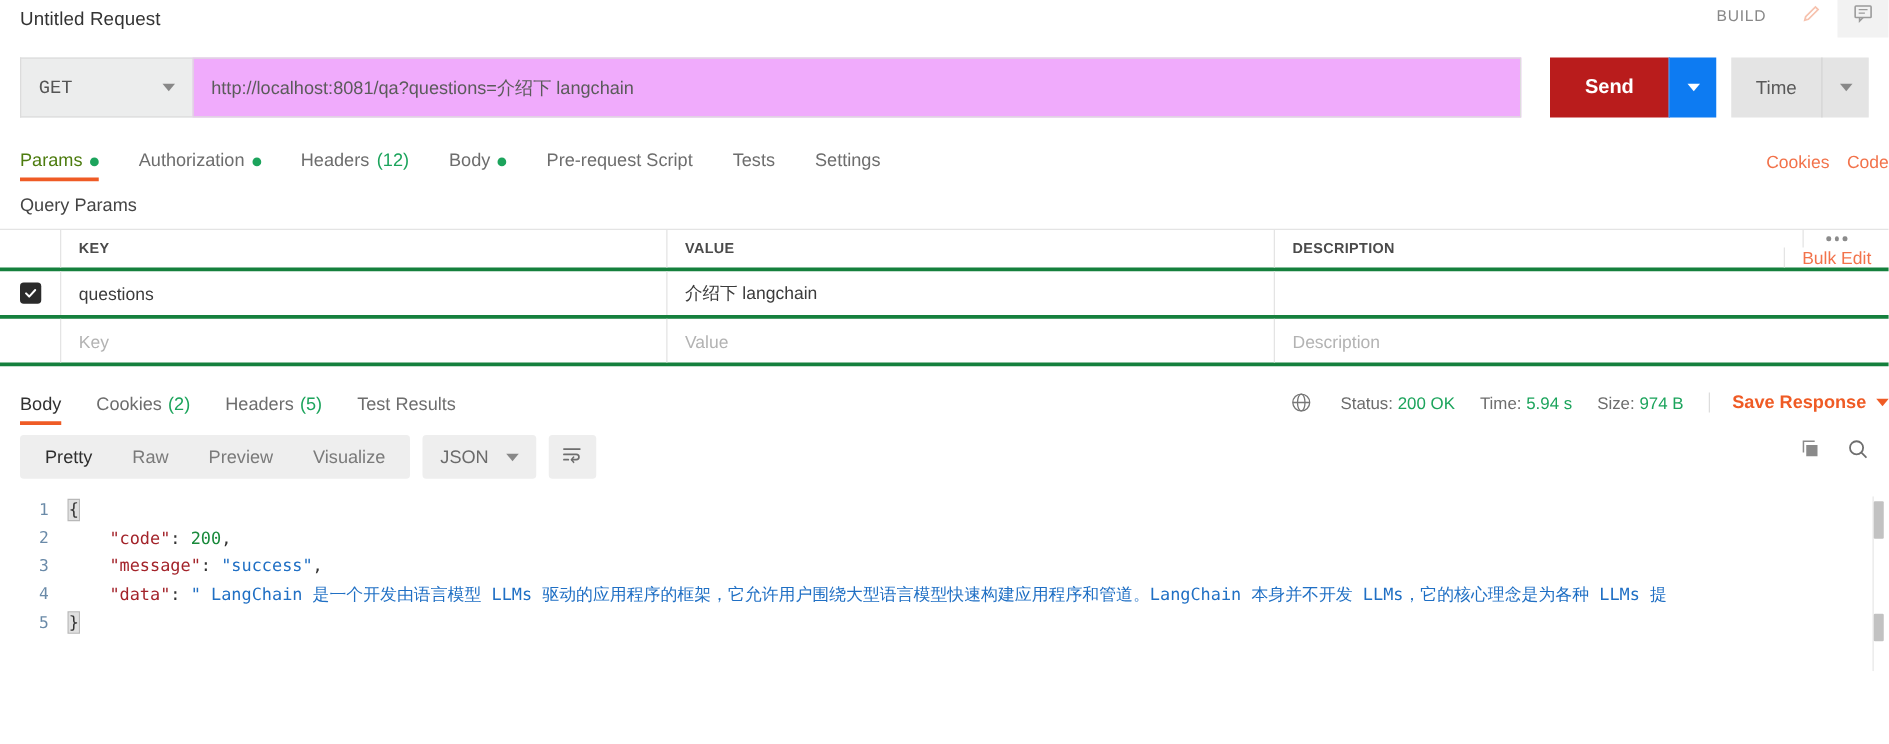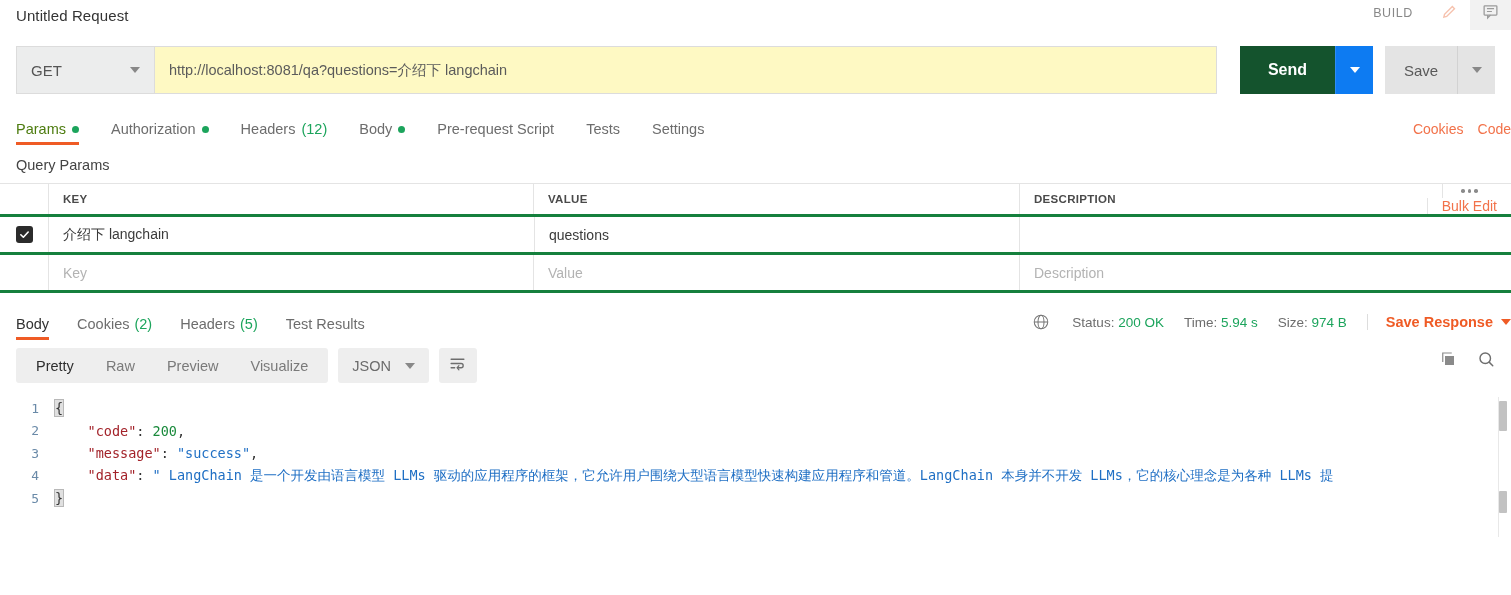--- a/index.html
+++ b/index.html
@@ -42,34 +42,34 @@
     padding: 0 16px; margin-top: 16px;
     gap: 0;
   }
   .method-box {
     width: 138px; height: 48px;
     background: #eceded; border: 1px solid #dcdcdc;
     border-right: none;
     display: flex; align-items: center; justify-content: space-between;
     padding: 0 14px;
   }
-  .method-label { font-size: 15px; color: #555; }
+  .method-label { font-size: 15px; color: #555; font-family: Liberation Mono, monospace; }
   .caret { width: 0; height: 0; border-left: 5px solid transparent;
            border-right: 5px solid transparent; border-top: 6px solid #888; }
   .caret.white { border-top-color: #fff; }
   .url-input {
     flex: 1; height: 48px;
-    background: #fef9c3; border: 1px solid #dcdcdc;
+    background: #f0abfc; border: 1px solid #dcdcdc;
     display: flex; align-items: center; padding: 0 14px;
     font-size: 14.5px; color: #5b5b5b;
     white-space: nowrap; overflow: hidden;
   }
   .send-group { display: flex; margin-left: 12px; }
   .send-btn {
-    height: 48px; min-width: 95px; background: #14532d; color: #fff;
+    height: 48px; min-width: 95px; background: #b91c1c; color: #fff;
     font-size: 16px; font-weight: bold;
     display: flex; align-items: center; justify-content: center;
     padding: 0 20px;
     margin-left: 11px;
   }
   .send-caret {
     height: 48px; width: 38px; background: #0d7bf2;
     border-left: 1px solid #2f8df5;
     display: flex; align-items: center; justify-content: center;
   }
@@ -250,21 +250,21 @@
       <span class="caret"></span>
     </div>
     <div class="url-input">http://localhost:8081/qa?questions=介绍下 langchain</div>
     <div class="send-group">
       <div class="send-btn">Send</div>
       <div class="send-caret">
         <span class="caret white"></span>
       </div>
     </div>
     <div class="save-group">
-      <div class="save-btn">Save</div>
+      <div class="save-btn">Time</div>
       <div class="save-caret">
         <span class="caret"></span>
       </div>
     </div>
   </div>
 
   <div class="req-tabs-row">
     <div class="tab active">
       <span>Params</span>
       <span class="dot"></span>
@@ -321,25 +321,25 @@
     </div>
 
     <div class="trow">
       <div class="cell c-check">
         <span class="checkbox">
           <svg width="11" height="11" viewBox="0 0 24 24" fill="none" stroke="#ffffff" stroke-width="3.5" stroke-linecap="round" stroke-linejoin="round">
               <path d="M4 12.5l5.5 5.5L20 6.5"></path>
             </svg>
         </span>
       </div>
+      <div class="cell c-key">
+          <span class="td">questions</span>
+        </div>
       <div class="cell c-val">
           <span class="td">介绍下 langchain</span>
-        </div>
-      <div class="cell c-key">
-          <span class="td">questions</span>
         </div>
       <div class="cell c-desc">
           <span class="td"></span>
         </div>
     </div>
 
     <div class="trow">
       <div class="cell c-check"></div>
       <div class="cell c-key">
           <span class="td ph">Key</span>

